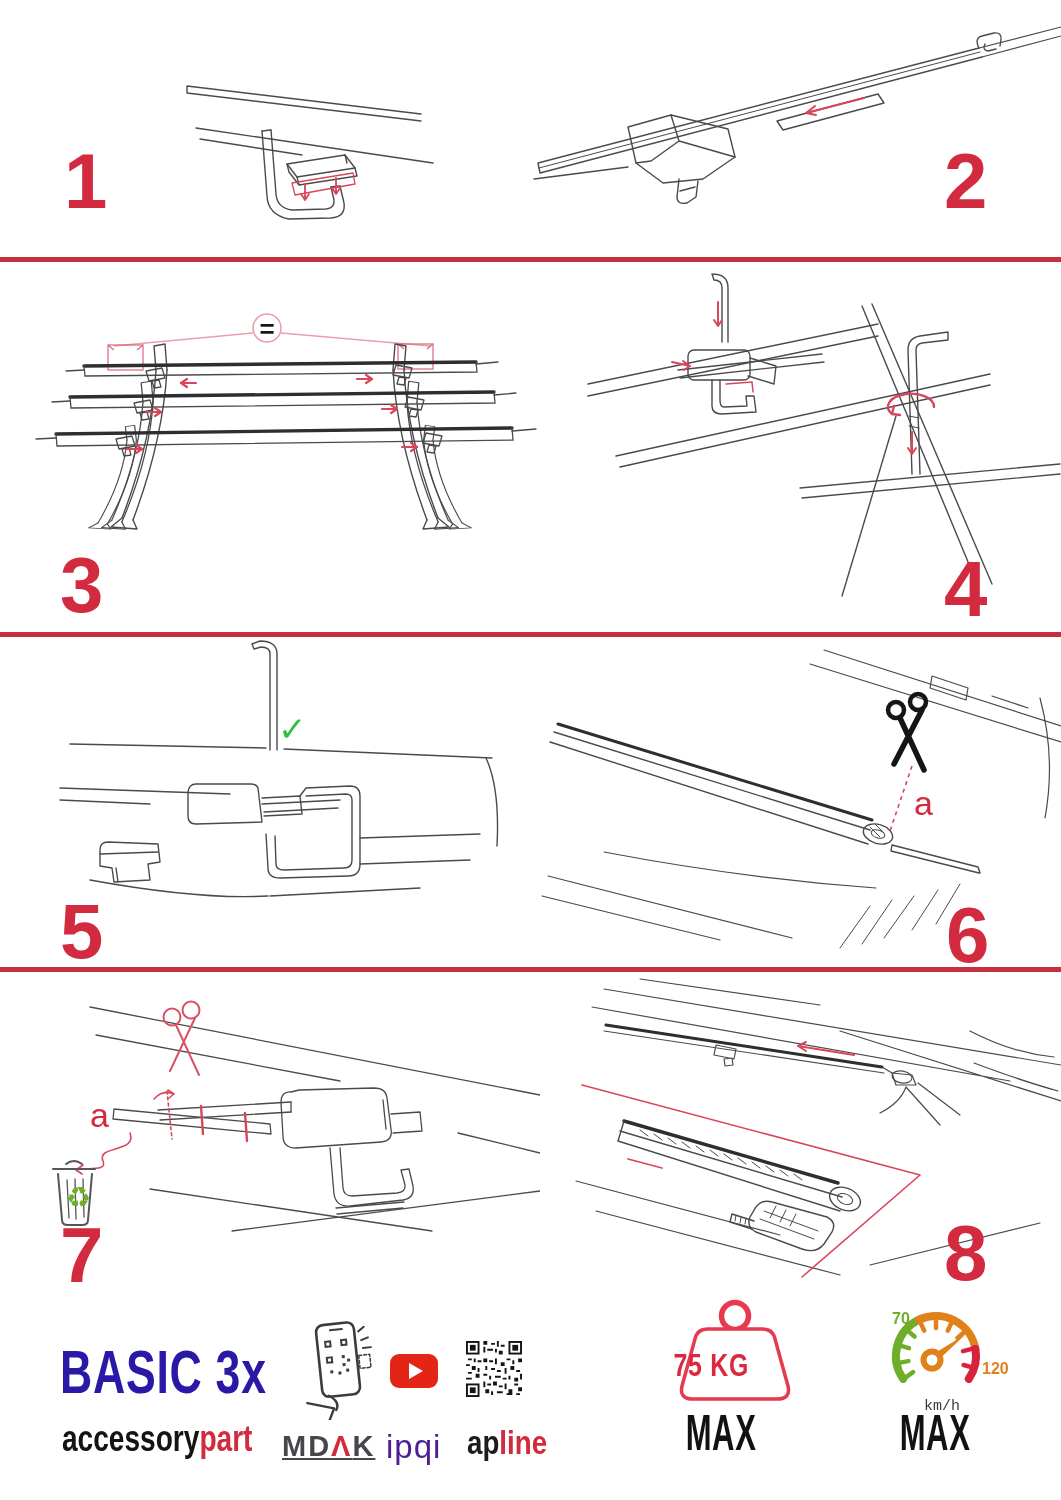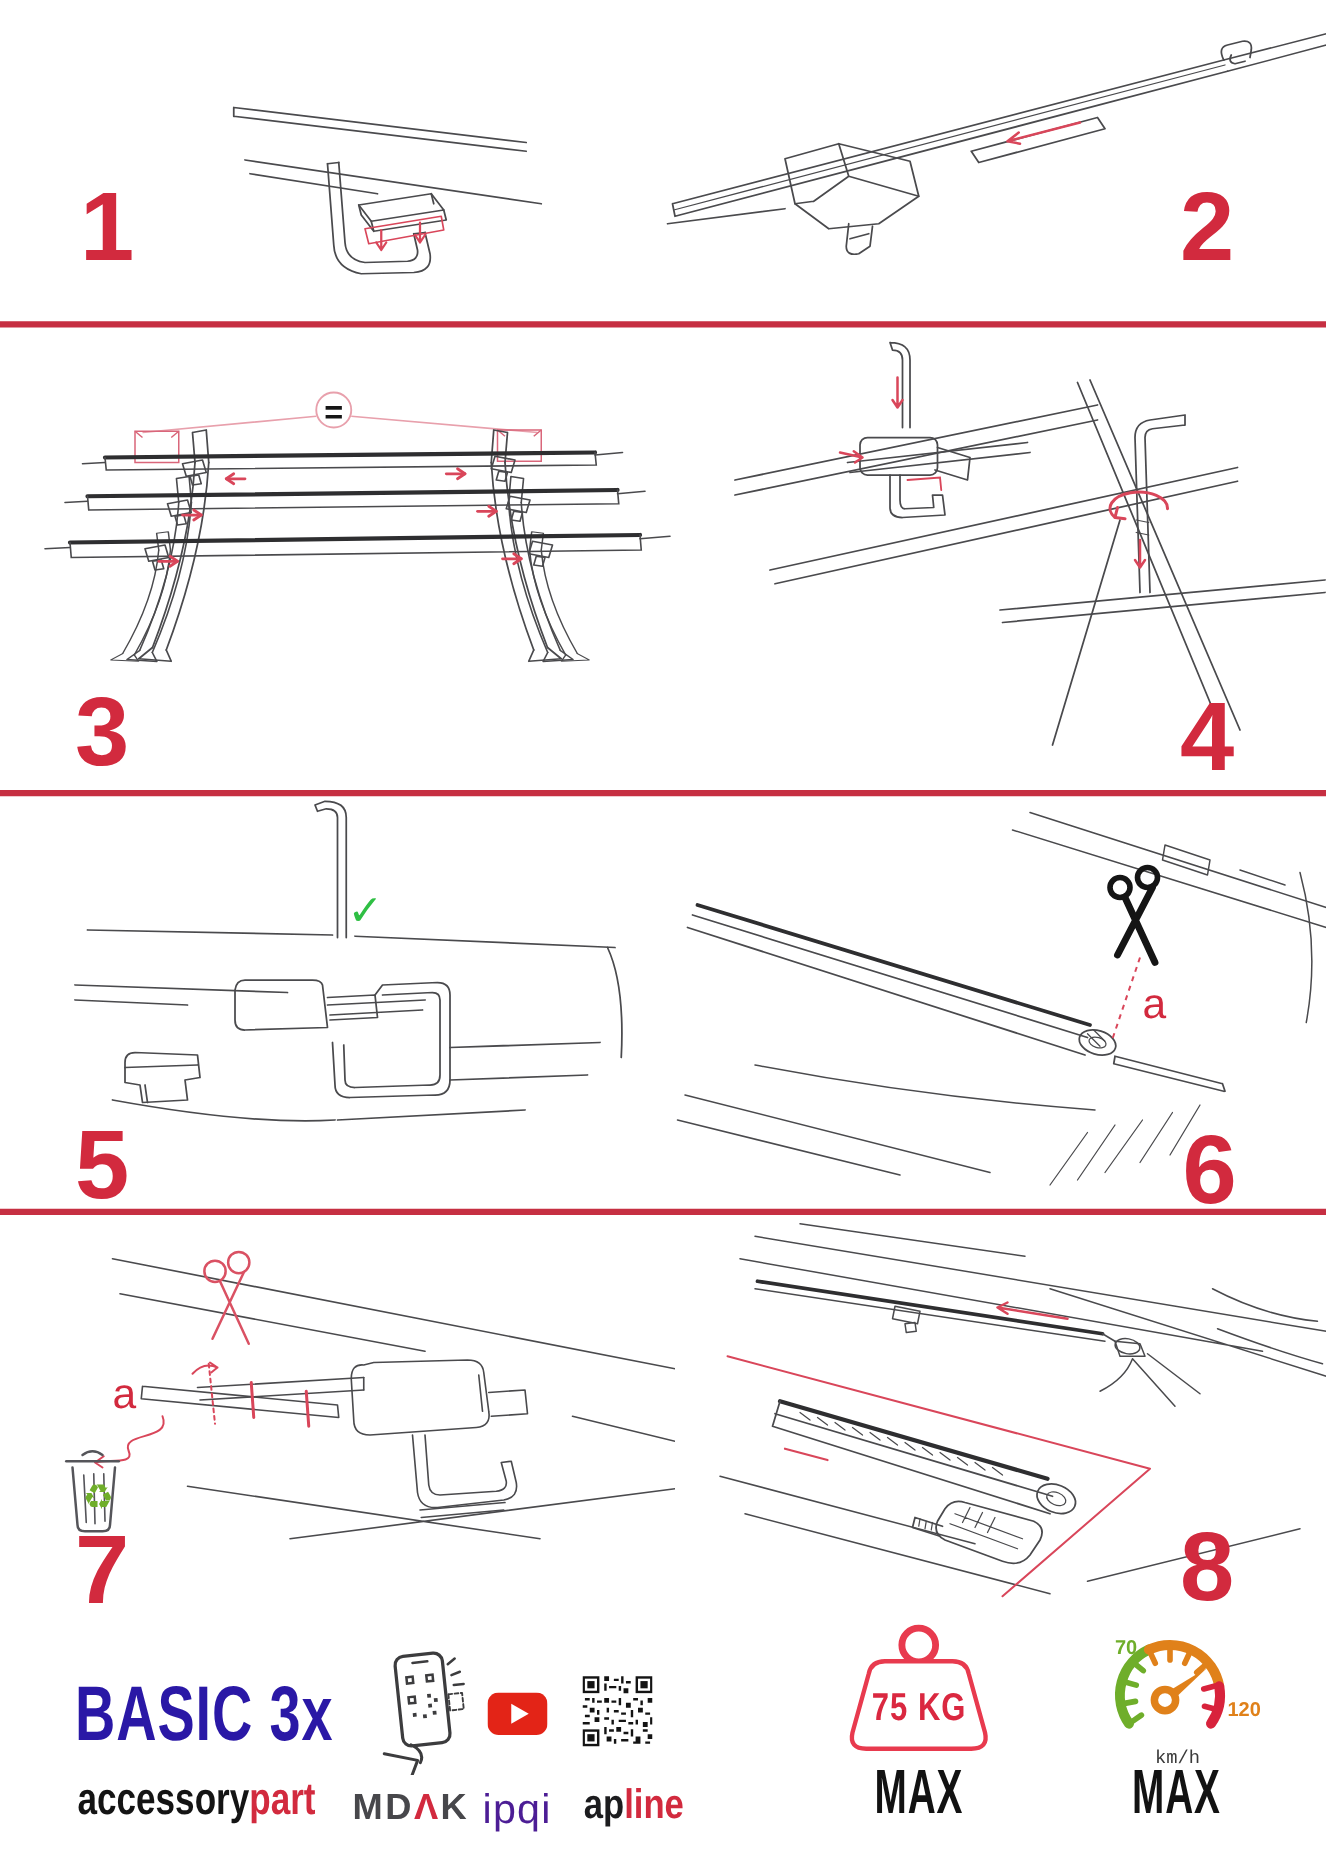--- a/index.html
+++ b/index.html
@@ -13,27 +13,27 @@
   .eq{font-size:26px;font-weight:800;color:#161616;width:32px;text-align:center;}
   .check{font-size:34px;font-weight:700;color:#2fbf44;font-family:"DejaVu Sans",sans-serif;}
   .cut-a{font-size:34px;color:#d22a3e;}
   .recycle{font-size:28px;color:#6fae2a;font-family:"DejaVu Sans",sans-serif;}
   .basic-title{position:absolute;left:60px;top:1336px;font-size:62px;font-weight:700;color:#2a18a6;
                letter-spacing:1px;transform:scaleX(.72);transform-origin:left center;white-space:nowrap;}
   .brandline{position:absolute;left:62px;top:1418px;font-size:36px;font-weight:700;
              transform:scaleX(.78);transform-origin:left center;white-space:nowrap;}
   .brand-black{color:#141414;} .brand-red{color:#d22a3e;}
   .mdak{position:absolute;left:282px;top:1430px;font-size:29px;font-weight:700;letter-spacing:2px;
-        color:#47474b;white-space:nowrap;}
+        color:#47474b;white-space:nowrap;text-decoration:underline;}
   .mdak .lam{color:#d22a3e;}
   .ipqi{position:absolute;left:386px;top:1428px;font-size:33px;color:#4c1d95;letter-spacing:1px;}
   .apline{position:absolute;left:467px;top:1424px;font-size:33px;font-weight:700;
           transform:scaleX(.84);transform-origin:left center;white-space:nowrap;}
   .apline .ln{color:#d22a3e;} .apline .ap{color:#1c1c1e;}
-  .maxwrap{position:absolute;text-align:center;}
+  .maxwrap{position:absolute;text-align:left;}
   .max-label{display:inline-block;font-size:50px;font-weight:700;color:#121212;
              transform:scaleX(.62);transform-origin:center;letter-spacing:1px;line-height:1;}
   .kg-label{display:inline-block;font-size:31px;font-weight:700;color:#da2840;
             transform:scaleX(.8);transform-origin:center;letter-spacing:1px;line-height:1;}
   .gauge-low{position:absolute;left:892px;top:1310px;font-size:16px;font-weight:700;color:#6fae2a;}
   .gauge-high{position:absolute;left:982px;top:1332px;font-size:16px;font-weight:700;color:#e0811a;margin-top:28px;}
   .gauge-unit{position:absolute;left:916px;top:1398px;width:52px;text-align:center;font-size:15px;
               color:#3a3a3a;font-family:Liberation Mono, monospace;}
 </style>
 </head>

